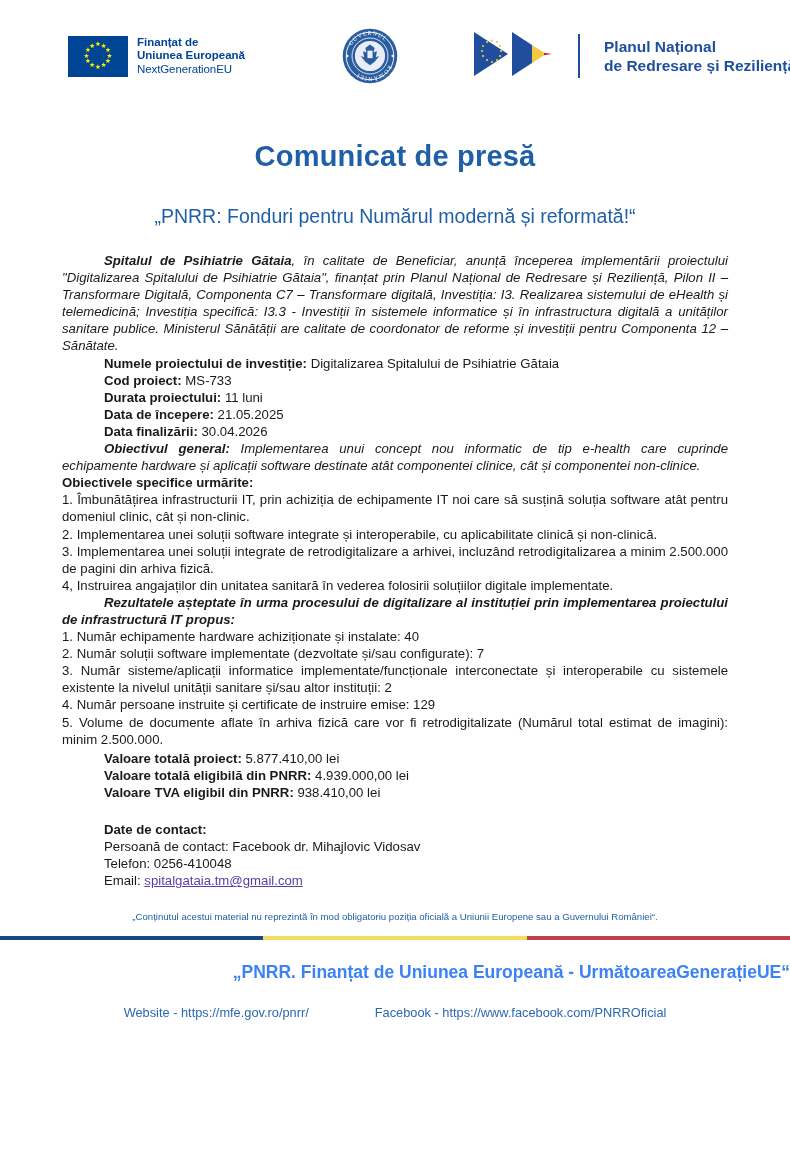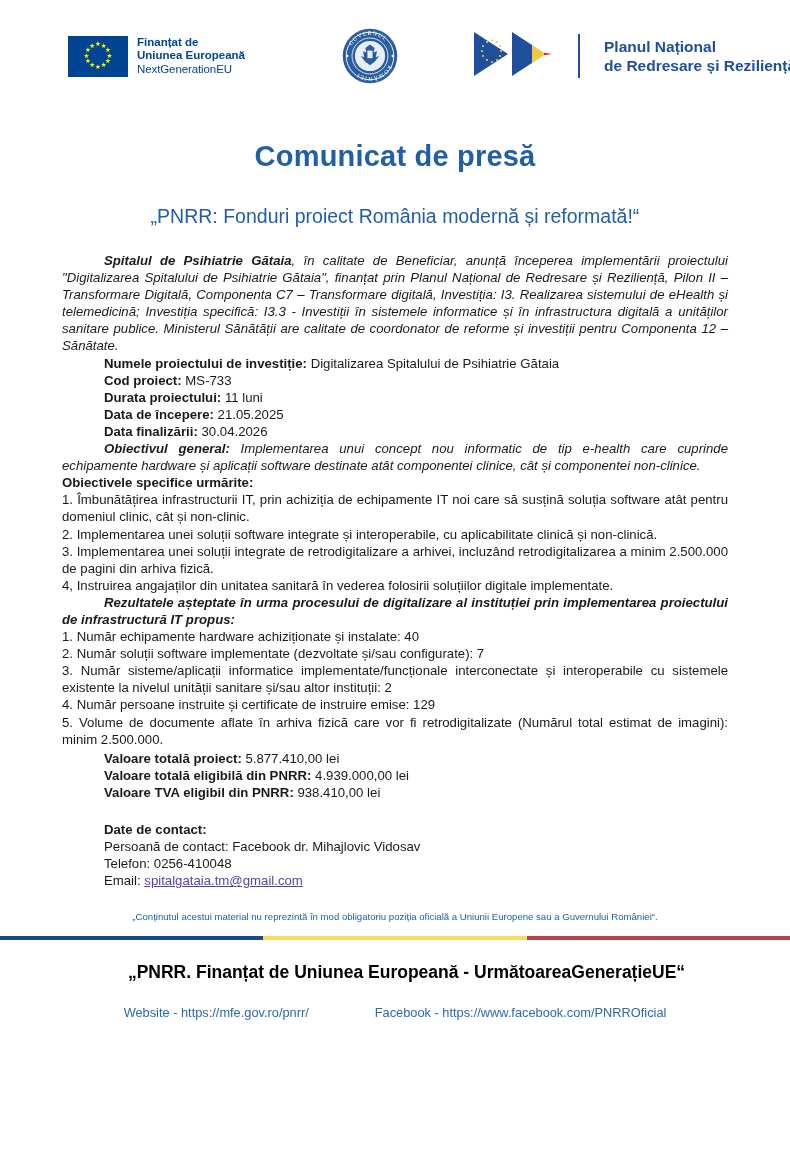--- a/index.html
+++ b/index.html
@@ -135,24 +135,24 @@
     height: 4px;
     margin-top: 14px;
   }
   .tricolor span { height: 100%; flex: 1 1 33.333%; }
   .tc-blue { background: #184A82; }
   .tc-yellow { background: #F4DC5E; }
   .tc-red { background: #BE404A; }
 
   
   .footer-slogan {
-    text-align: center;
+    text-align: right;
     font-size: 17.5px;
     font-weight: bold;
-    color: #000000;
+    color: #3b82f6;
     margin-top: 22px;
     margin-left: 23px;
   }
   .footer-links {
     display: flex;
     justify-content: center;
     gap: 66px;
     margin-top: 22px;
     font-size: 12.8px;
     color: #2B68B0;
@@ -237,21 +237,21 @@
     </div>
     <div class="pnrr-bar"></div>
     <div class="pnrr-text">
       <div>Planul Național</div>
       <div>de Redresare și Reziliență</div>
     </div>
   </div>
 </div>
 
 <h1 class="doc-title">Comunicat de presă</h1>
-<div class="doc-subtitle">„PNRR: Fonduri proiect România modernă și reformată!“</div>
+<div class="doc-subtitle">„PNRR: Fonduri pentru Numărul modernă și reformată!“</div>
 
 <div class="content">
 
   <p class="indent"><b>Spitalul de Psihiatrie Gătaia</b><span>, în calitate de Beneficiar, anunță începerea implementării proiectului "Digitalizarea Spitalului de Psihiatrie Gătaia", finanțat prin Planul Național de Redresare și Reziliență, Pilon II – Transformare Digitală, Componenta C7 – Transformare digitală, Investiția: I3. Realizarea sistemului de eHealth și telemedicină; Investiția specifică: I3.3 - Investiții în sistemele informatice și în infrastructura digitală a unităților sanitare publice. Ministerul Sănătății are calitate de coordonator de reforme și investiții pentru Componenta 12 – Sănătate.</span></p>
 
   <div class="indent-blk">
     <p><b>Numele proiectului de investiție:</b> <span>Digitalizarea Spitalului de Psihiatrie Gătaia</span></p>
     <p><b>Cod proiect:</b> <span>MS-733</span></p>
     <p><b>Durata proiectului:</b> <span>11 luni</span></p>
     <p><b>Data de începere:</b> <span>21.05.2025</span></p>

